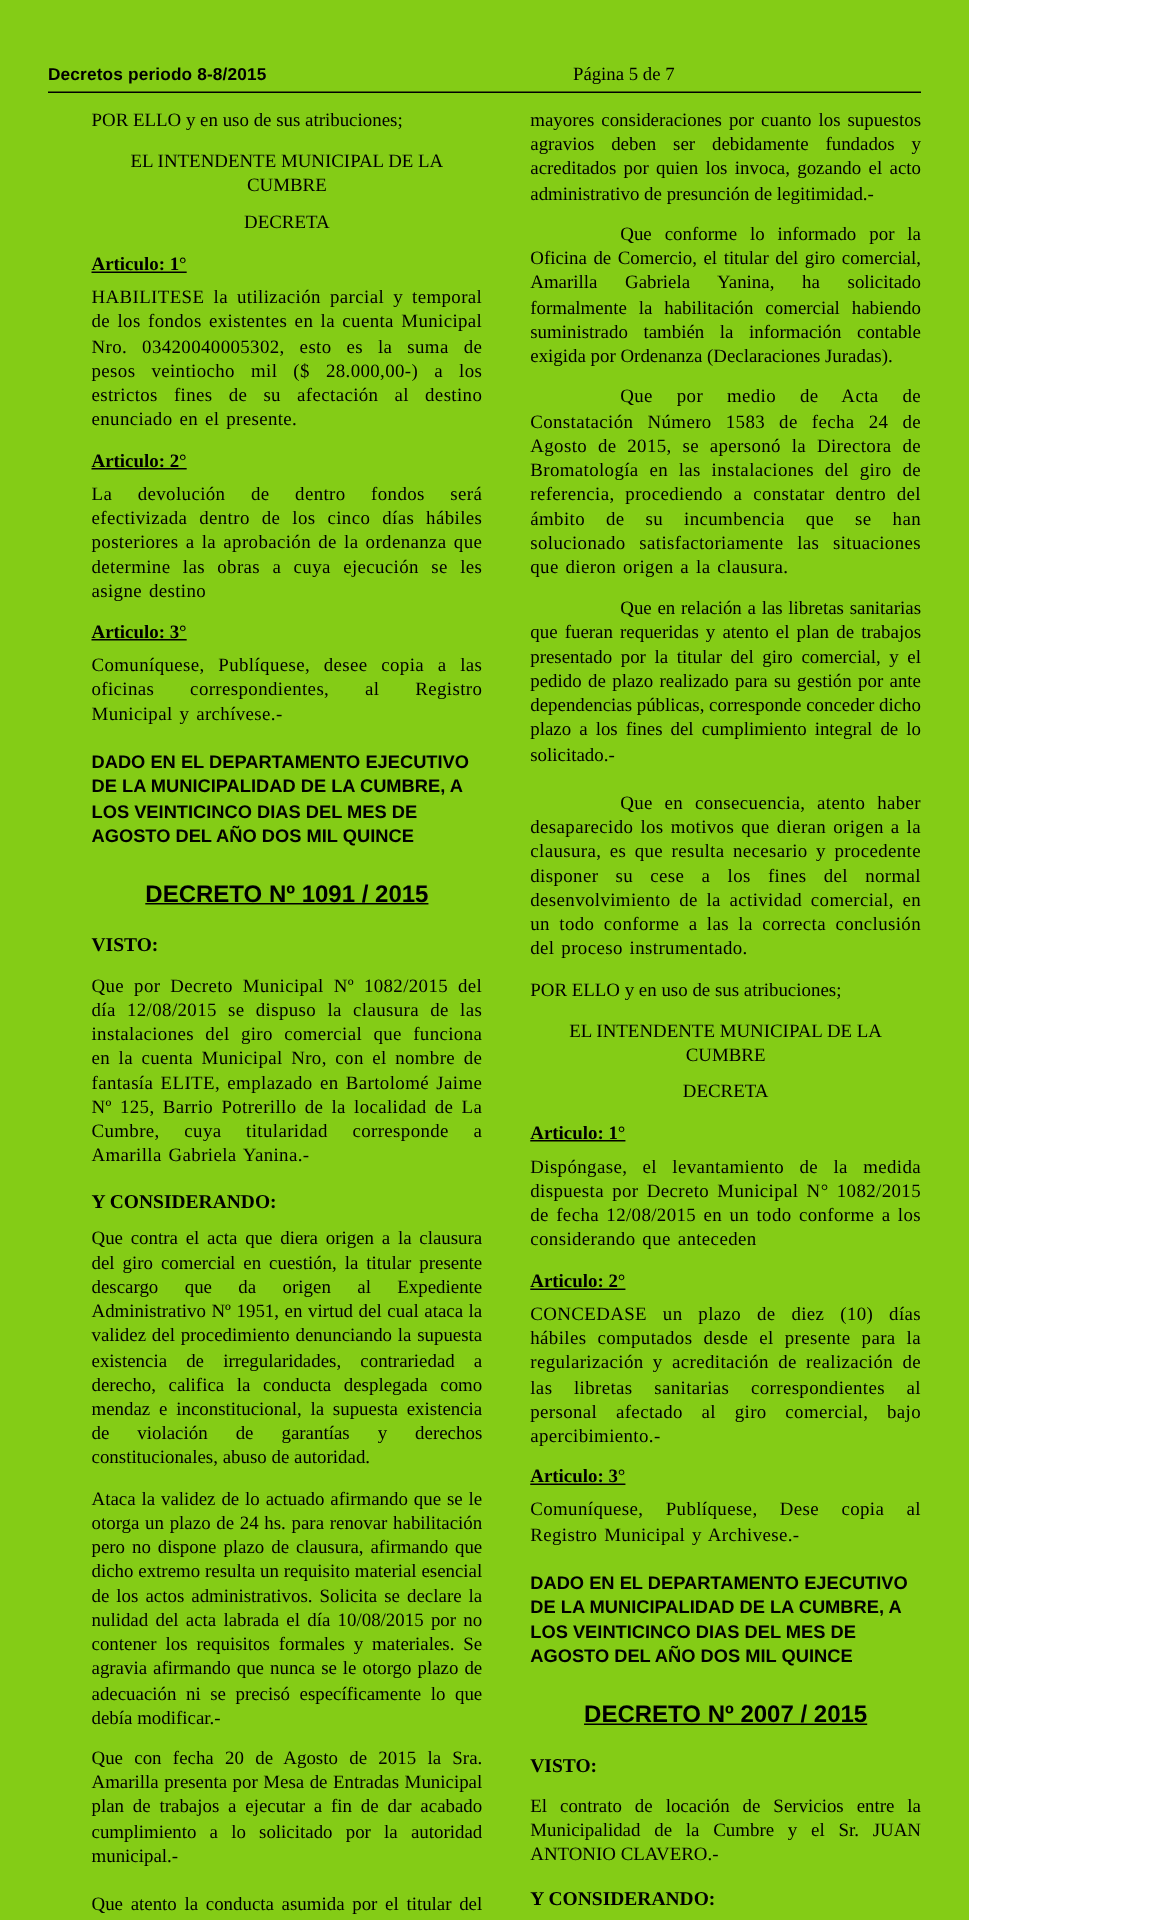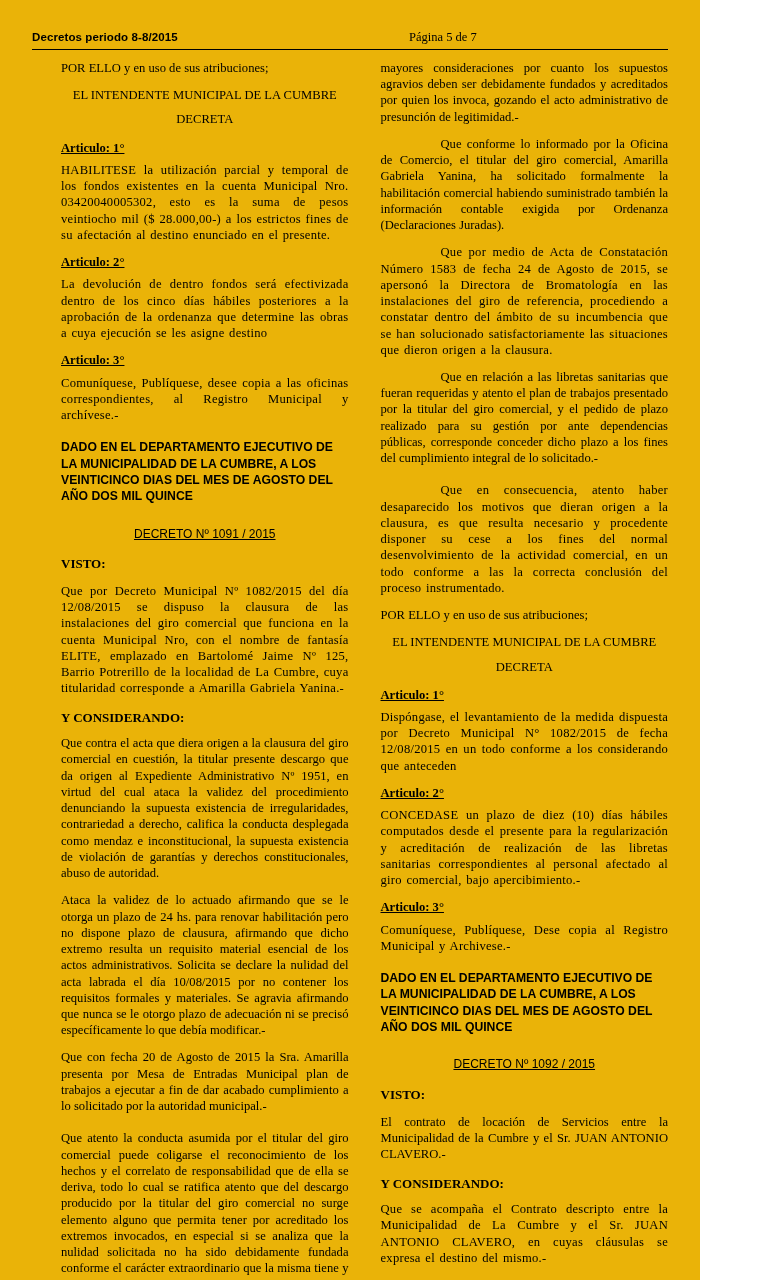--- a/index.html
+++ b/index.html
@@ -9,25 +9,25 @@
   }
   body {
     width: 778px;
     height: 1280px;
     font-family: "Liberation Serif", serif;
     color: #000000;
     overflow: hidden;
   }
   .page {
     position: relative;
-    width: 700px;
+    width: 646px;
     height: 1280px;
-    background: #eab308;
+    background: #84cc16;
     box-sizing: border-box;
-    padding: 0 32px;
+    padding: 12px 32px;
   }
   .header {
     display: flex;
     align-items: baseline;
     padding-top: 30px;
     padding-bottom: 4px;
     border-bottom: 1.5px solid #000;
   }
   .header-left {
     font-family: "Liberation Sans", sans-serif;
@@ -60,22 +60,22 @@
     margin: 0 0 11px 0;
     font-size: 12.6px;
     line-height: 1.29;
     text-align: justify;
   }
   .indent-big {
     text-indent: 60px;
   }
   .heading-decreto {
     font-family: "Liberation Sans", sans-serif;
-    font-weight: normal;
-    font-size: 12px;
+    font-weight: bold;
+    font-size: 16px;
     text-align: center;
     text-decoration: underline;
     margin: 22px 0 14px 0;
   }
   .art {
     font-family: "Liberation Serif", serif;
     font-weight: bold;
     font-size: 12.6px;
     text-decoration: underline;
     margin: 0 0 6px 0;
@@ -174,21 +174,21 @@
       <p class="spaced">Dispóngase, el levantamiento de la medida dispuesta por Decreto Municipal N° 1082/2015 de fecha  12/08/2015 en un todo conforme a los considerando que anteceden</p>
 
       <p class="art">Articulo: 2°</p>
       <p class="spaced">CONCEDASE un plazo de diez (10) días hábiles computados desde el presente para la regularización y acreditación de realización de las libretas sanitarias correspondientes al personal afectado al giro comercial, bajo apercibimiento.-</p>
 
       <p class="art">Articulo: 3°</p>
       <p class="spaced">Comuníquese, Publíquese, Dese copia al Registro Municipal y Archivese.-</p>
 
       <p class="dado">DADO EN EL DEPARTAMENTO EJECUTIVO DE LA MUNICIPALIDAD DE LA CUMBRE, A LOS VEINTICINCO DIAS DEL MES DE AGOSTO DEL AÑO DOS MIL QUINCE</p>
 
-      <p class="heading-decreto">DECRETO Nº 1092 / 2015</p>
+      <p class="heading-decreto">DECRETO Nº 2007 / 2015</p>
 
       <p class="visto">VISTO:</p>
       <p>El contrato de locación de Servicios entre la Municipalidad de la Cumbre y el Sr. JUAN ANTONIO CLAVERO.-</p>
 
       <p class="considerando">Y CONSIDERANDO:</p>
       <p class="spaced">Que se acompaña el Contrato descripto entre la Municipalidad de La Cumbre y el Sr. JUAN ANTONIO CLAVERO, en cuyas cláusulas se expresa el destino del mismo.-</p>
 
     </div>
 
   </div>

